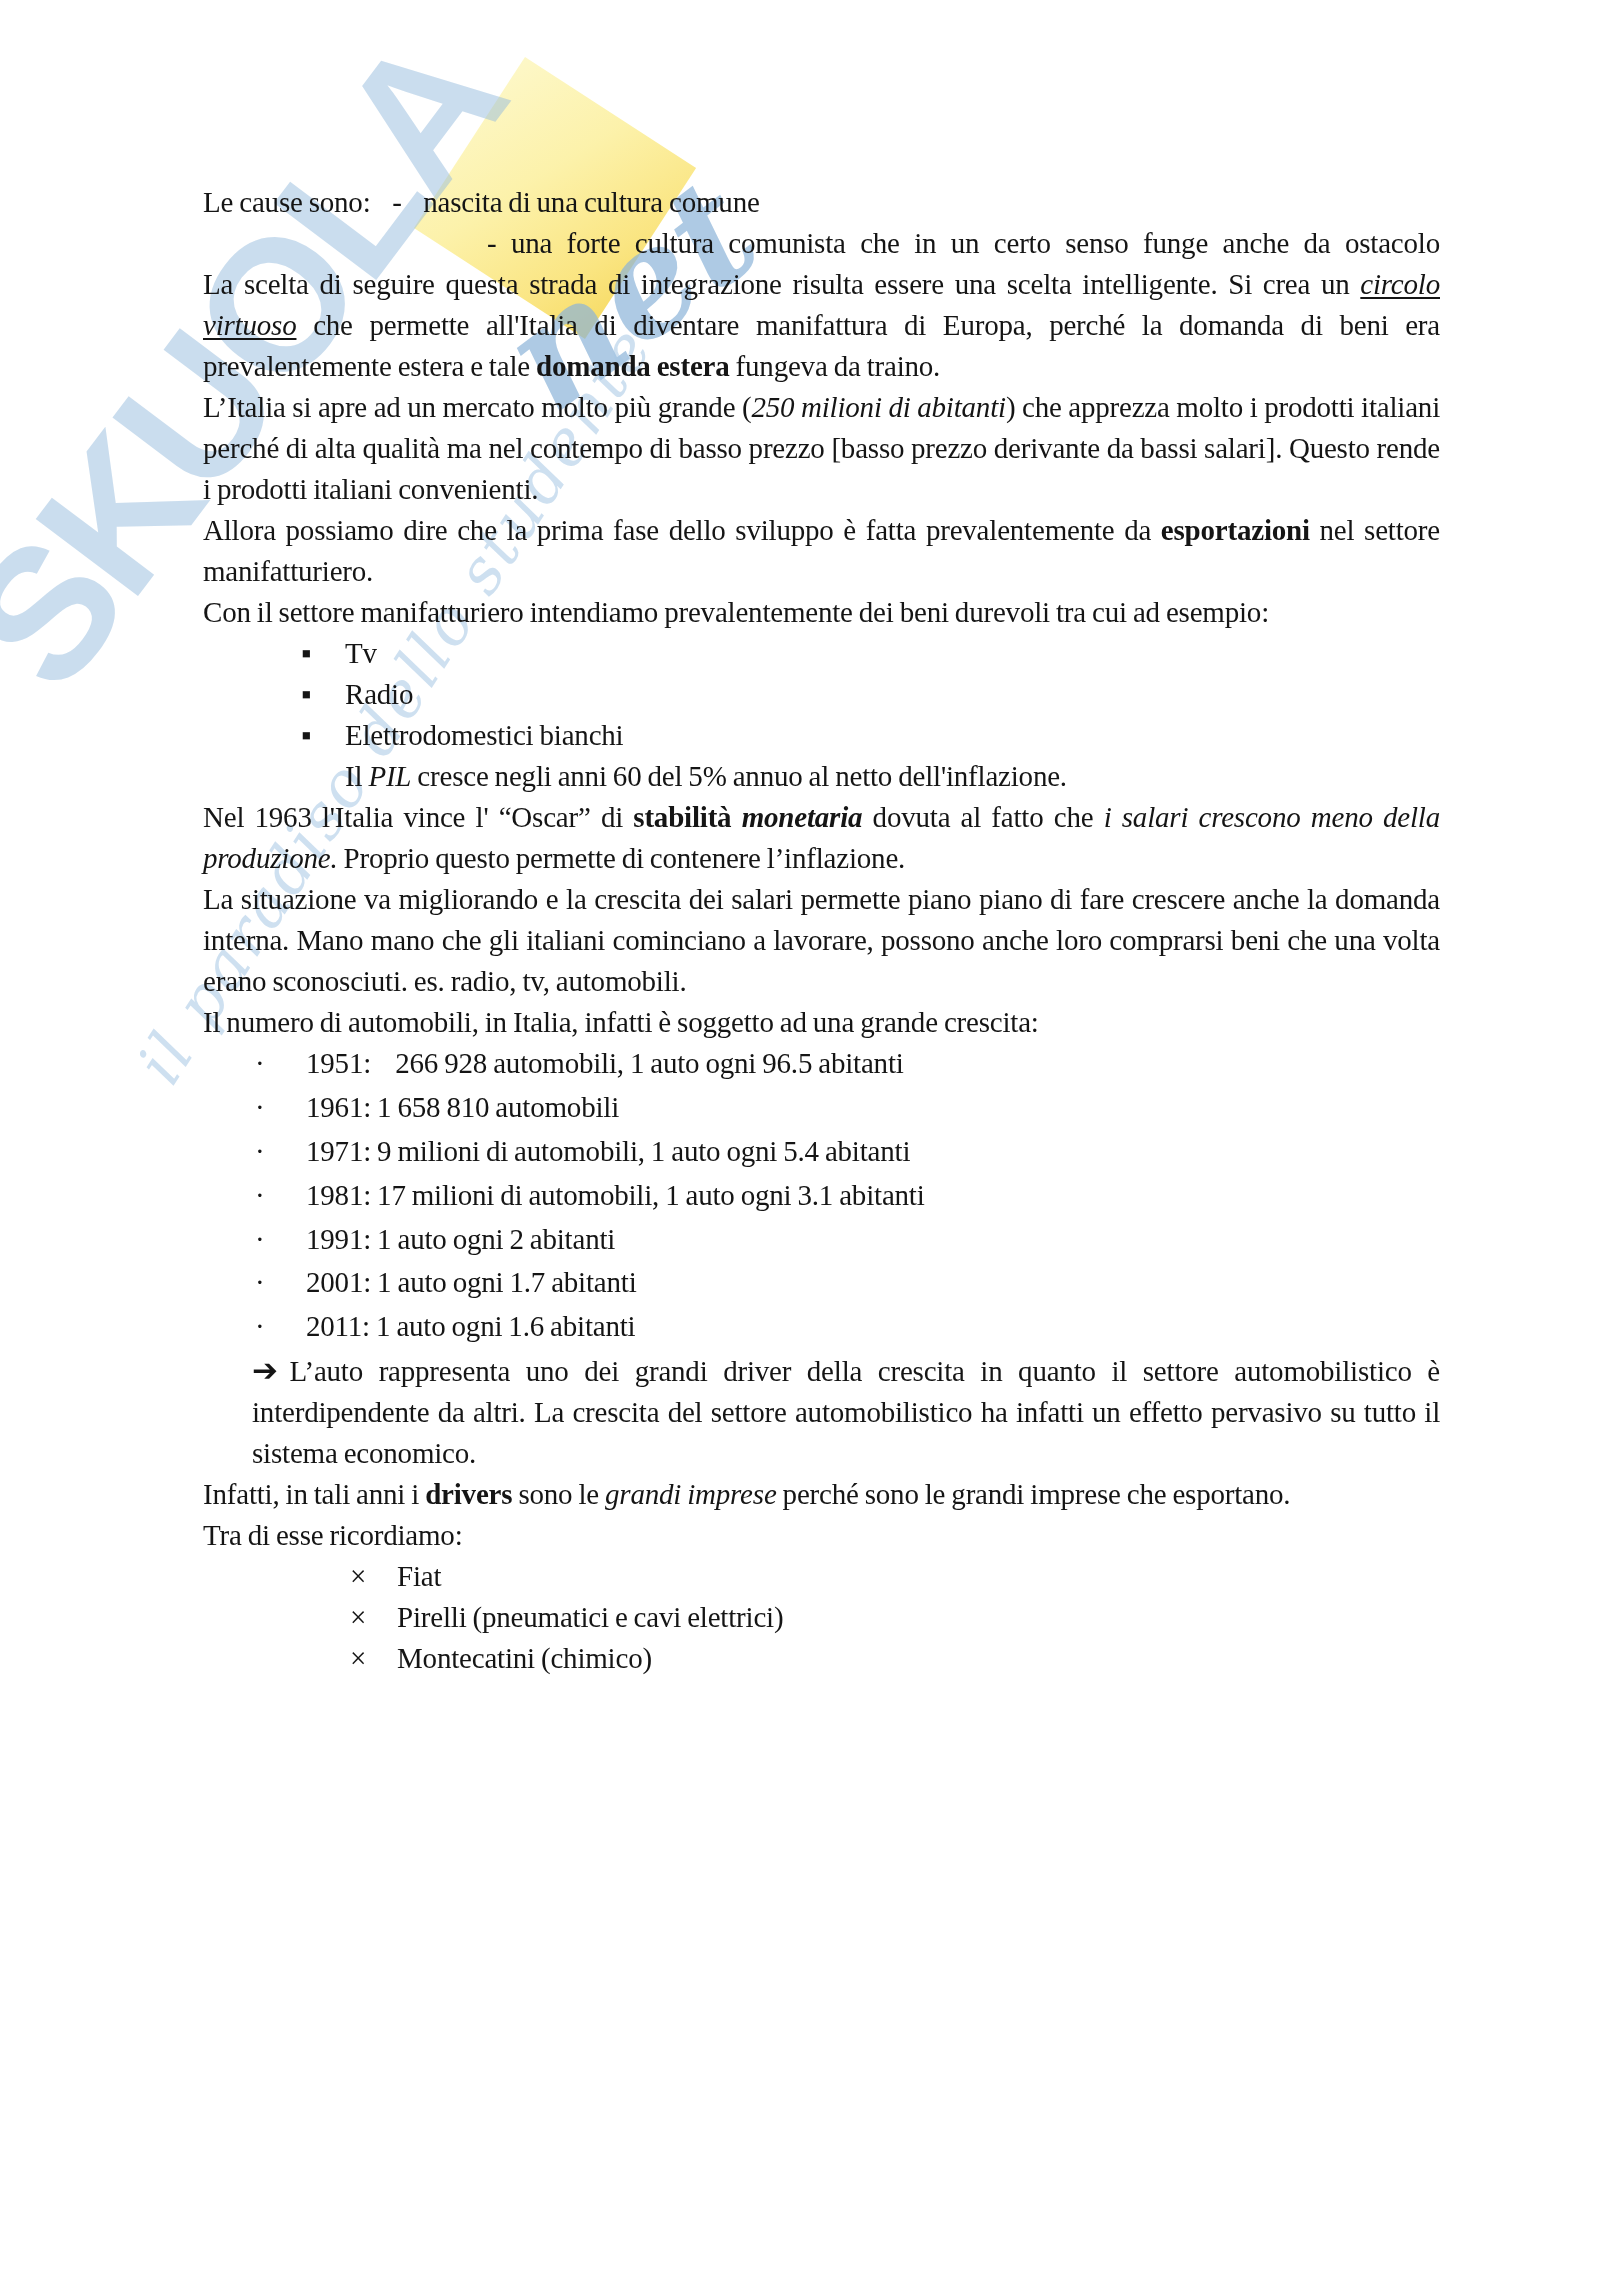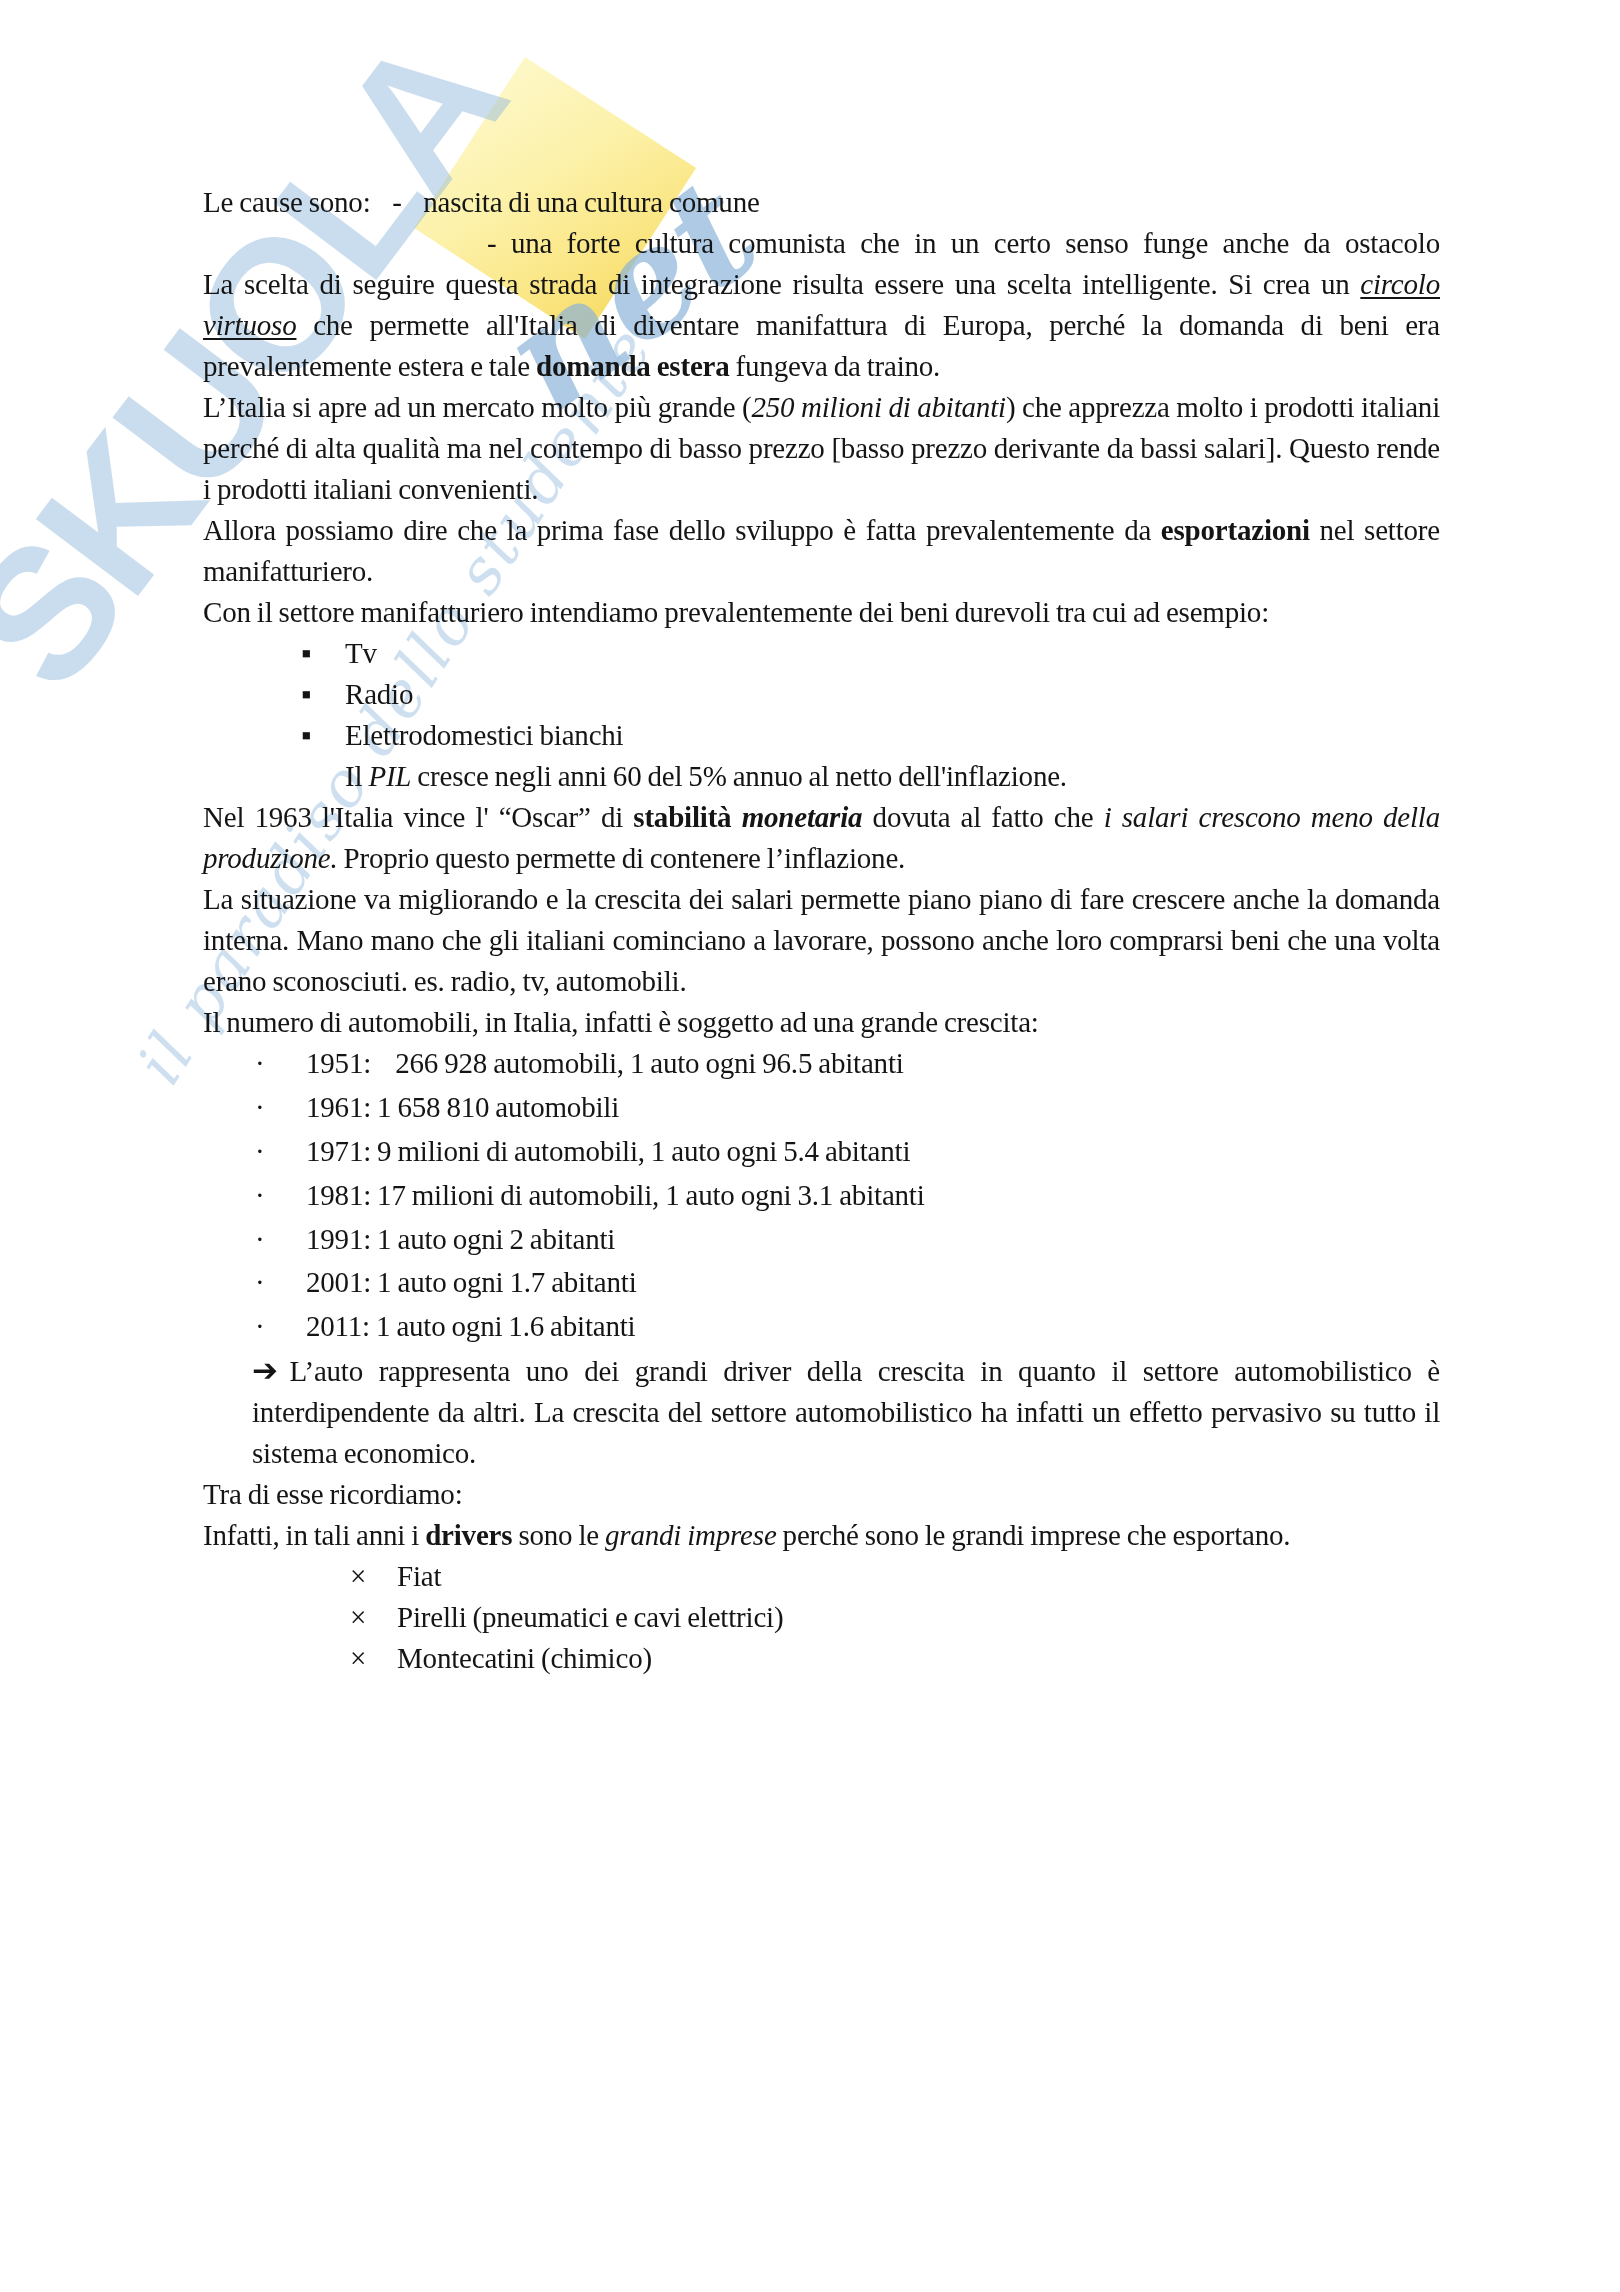--- a/index.html
+++ b/index.html
@@ -109,22 +109,22 @@
       <div class="li"><span class="blt">·</span><span class="pre">1971: 9 milioni di automobili, 1 auto ogni 5.4 abitanti</span></div>
       <div class="li"><span class="blt">·</span><span class="pre">1981: 17 milioni di automobili, 1 auto ogni 3.1 abitanti</span></div>
       <div class="li"><span class="blt">·</span><span class="pre">1991: 1 auto ogni 2 abitanti</span></div>
       <div class="li"><span class="blt">·</span><span class="pre">2001: 1 auto ogni 1.7 abitanti</span></div>
       <div class="li"><span class="blt">·</span><span class="pre">2011: 1 auto ogni 1.6 abitanti</span></div>
     </div>
 
     <p class="b-arrow"><span class="arrow-ic">➔</span><span>L’auto rappresenta uno dei grandi driver della crescita in quanto il settore automobilistico è interdipendente da altri. La crescita del settore automobilistico ha infatti un effetto pervasivo su tutto il sistema economico.</span></p>
 
     <div class="b-p7">
+      <p class="nowrap"><span>Infatti, in tali anni i </span><span class="b">drivers</span><span> sono le </span><span class="i">grandi imprese</span><span> perché sono le grandi imprese che esportano.</span></p>
       <p class="nowrap">Tra di esse ricordiamo:</p>
-      <p class="nowrap"><span>Infatti, in tali anni i </span><span class="b">drivers</span><span> sono le </span><span class="i">grandi imprese</span><span> perché sono le grandi imprese che esportano.</span></p>
     </div>
 
     <div class="list companies">
       <div class="li"><span class="blt">×</span><span>Fiat</span></div>
       <div class="li"><span class="blt">×</span><span>Pirelli (pneumatici e cavi elettrici)</span></div>
       <div class="li"><span class="blt">×</span><span>Montecatini (chimico)</span></div>
     </div>
 
 
   </div>

